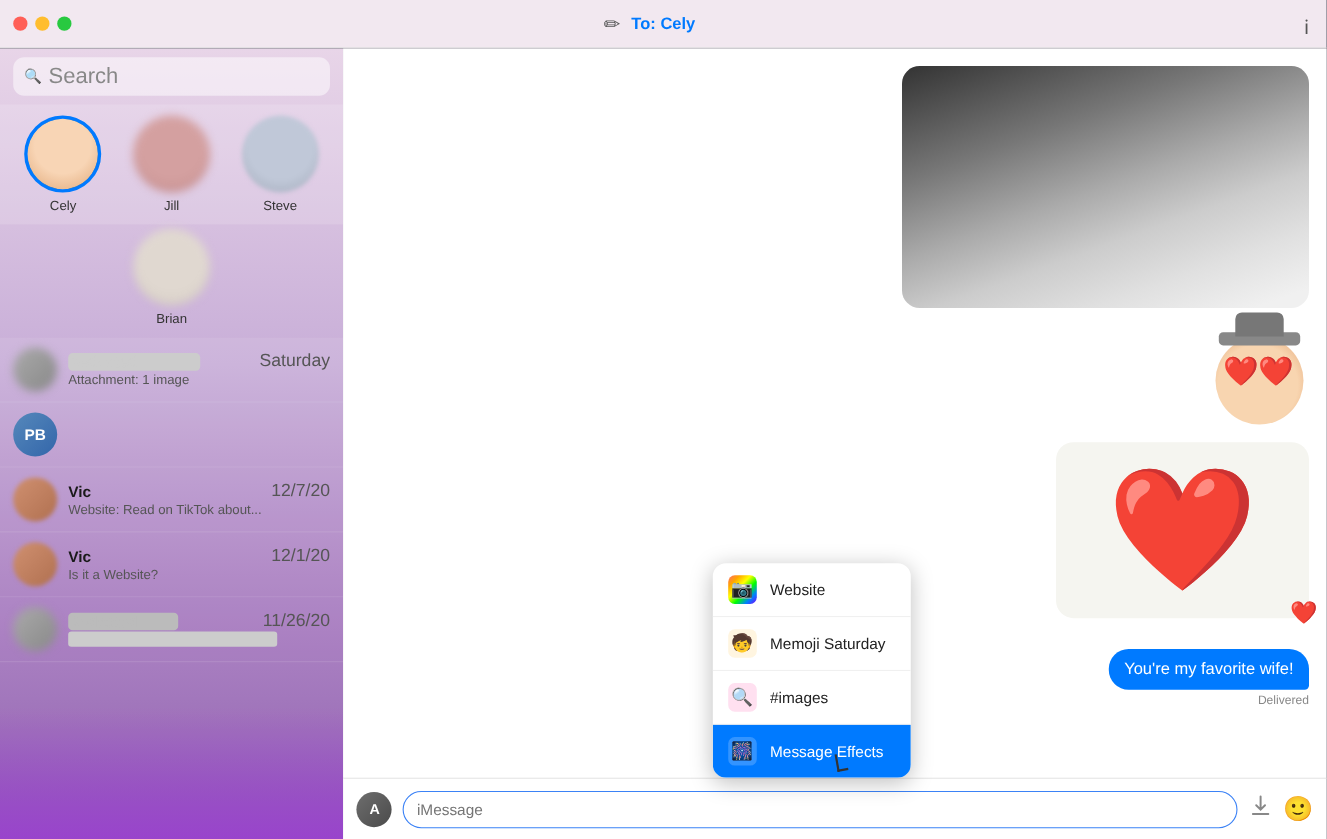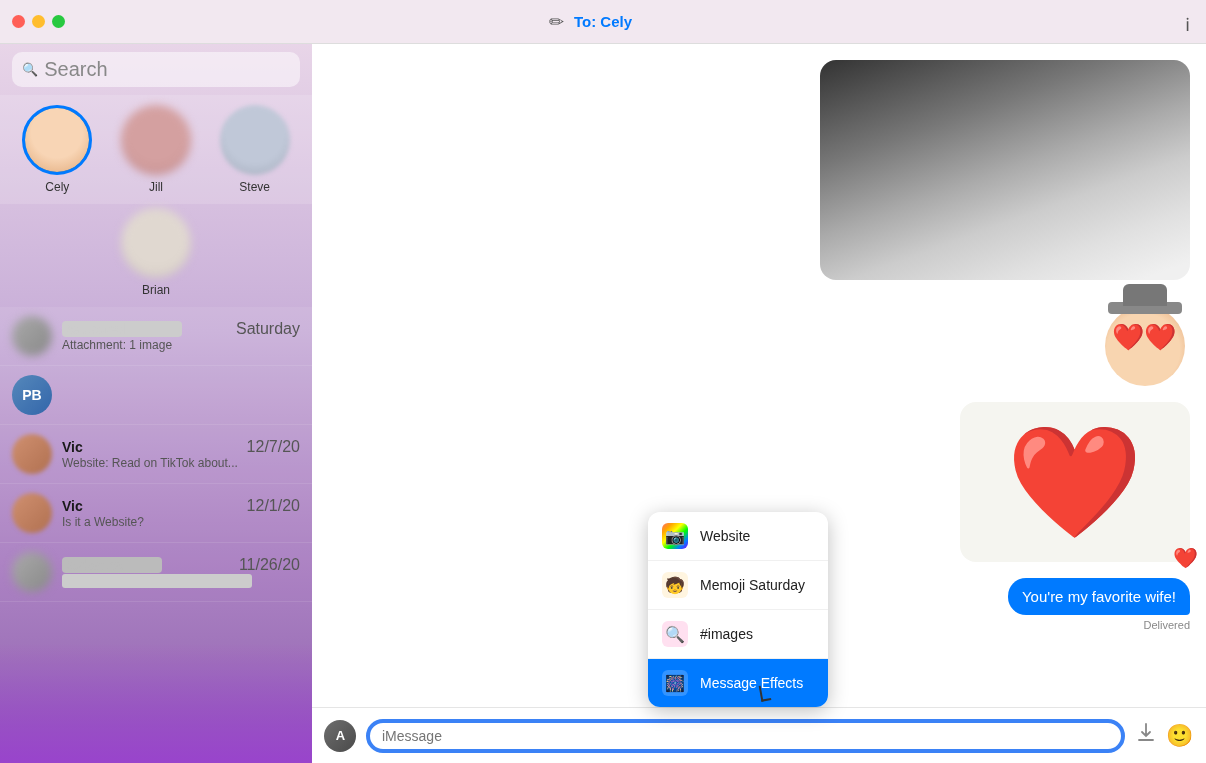--- a/index.html
+++ b/index.html
@@ -281,20 +281,21 @@
 
     
     .bubble-sent {
       background: #007AFF;
       color: white;
       border-radius: 18px 18px 4px 18px;
       padding: 10px 14px;
       font-size: 15px;
       max-width: 280px;
       align-self: flex-end;
+      margin-top: 12px;
     }
     .delivered-label {
       font-size: 11px;
       color: #888;
       align-self: flex-end;
       margin-top: -12px;
     }
 
     
     .input-area {
@@ -317,21 +318,21 @@
       justify-content: center;
       cursor: pointer;
       color: white;
       font-size: 16px;
       font-weight: 700;
       flex-shrink: 0;
     }
     .imessage-input {
       flex: 1;
       height: 34px;
-      border: 4px solid #3b82f6;
+      border: 1px solid #3b82f6;
       border-radius: 17px;
       padding: 0 12px;
       font-size: 14px;
       outline: none;
       color: #999;
       background: white;
     }
     .audio-btn {
       color: #888;
       font-size: 20px;

